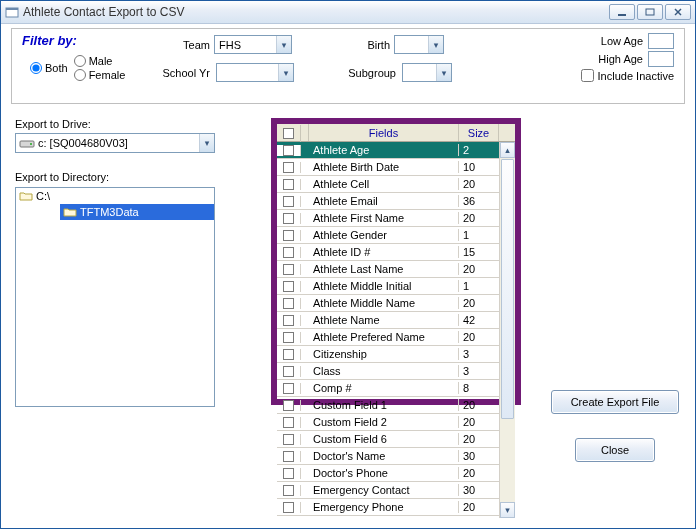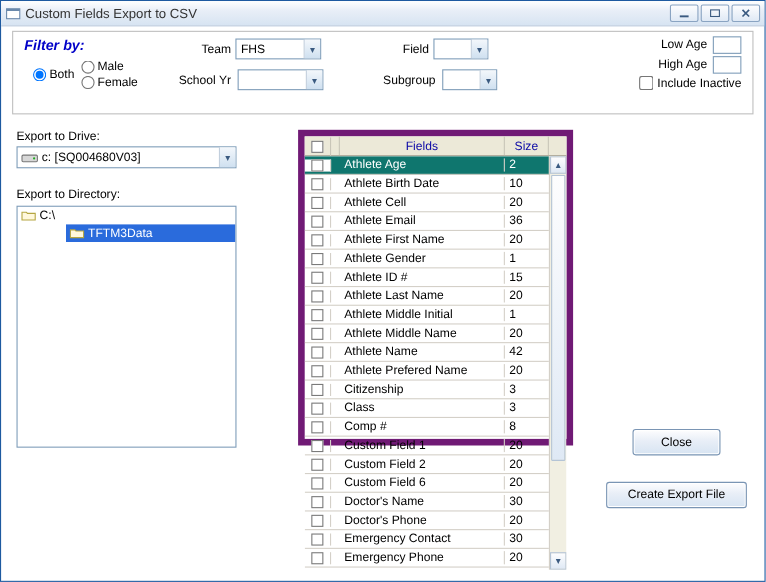--- a/index.html
+++ b/index.html
@@ -134,21 +134,21 @@
 </head>
 <body>
 
 <div class="titlebar">
   <span class="ticon">
     <svg width="14" height="14">
         <rect x="1" y="3" width="12" height="9" fill="#fff" stroke="#6a89ac"></rect>
         <rect x="1" y="3" width="12" height="2" fill="#6a89ac"></rect>
       </svg>
   </span>
-  <span class="title">Custom Fields Export to CSV</span>
+  <span class="title">Athlete Contact Export to CSV</span>
   <div class="winbtns">
     <div class="winbtn">
         <svg width="10" height="8">
           <rect x="1" y="6" width="8" height="2" fill="#3a5a80"></rect>
         </svg>
       </div>
     <div class="winbtn">
         <svg width="10" height="8">
           <rect x="1" y="1" width="8" height="6" fill="none" stroke="#3a5a80"></rect>
         </svg>
@@ -183,21 +183,21 @@
           </label>
       </div>
     </div>
     <div class="row-top">
       <span class="lbl" style="width:40px;text-align:right;">Team</span>
       <div class="sel" style="width:78px;">
           <span>FHS</span>
           <span class="arrow">▾</span>
         </div>
       <span style="width:50px;"></span>
-      <span class="lbl" style="width:40px;text-align:right;">Field</span>
+      <span class="lbl" style="width:40px;text-align:right;">Birth</span>
       <div class="sel" style="width:50px;">
           <span></span>
           <span class="arrow">▾</span>
         </div>
     </div>
     <div class="row-bot">
       <span class="lbl" style="width:58px;text-align:right;">School Yr</span>
       <div class="sel" style="width:78px;">
           <span></span>
           <span class="arrow">▾</span>
@@ -448,21 +448,21 @@
           </div>
         <div class="vscroll">
           <div class="vsbtn">▴</div>
           <div class="vsthumb"></div>
           <div class="vsbtn" style="position:absolute;bottom:0;left:0;right:0;">▾</div>
         </div>
       </div>
     </div>
 
     <div class="btns">
+      <div class="wbtn">
+          <span>Create Export File</span>
+        </div>
       <div class="wbtn" style="width:80px;margin-left:auto;margin-right:auto;">
           <span>Close</span>
         </div>
-      <div class="wbtn">
-          <span>Create Export File</span>
-        </div>
     </div>
   </div>
 </div>
 
 </body></html>

